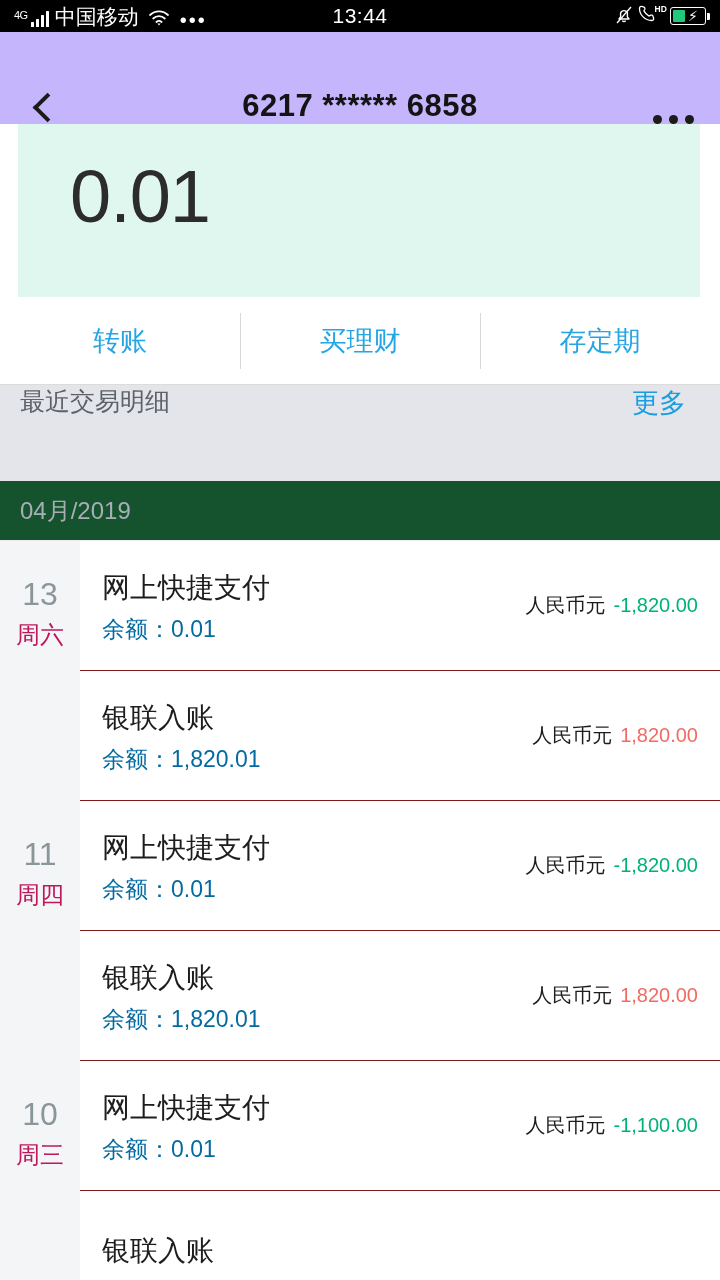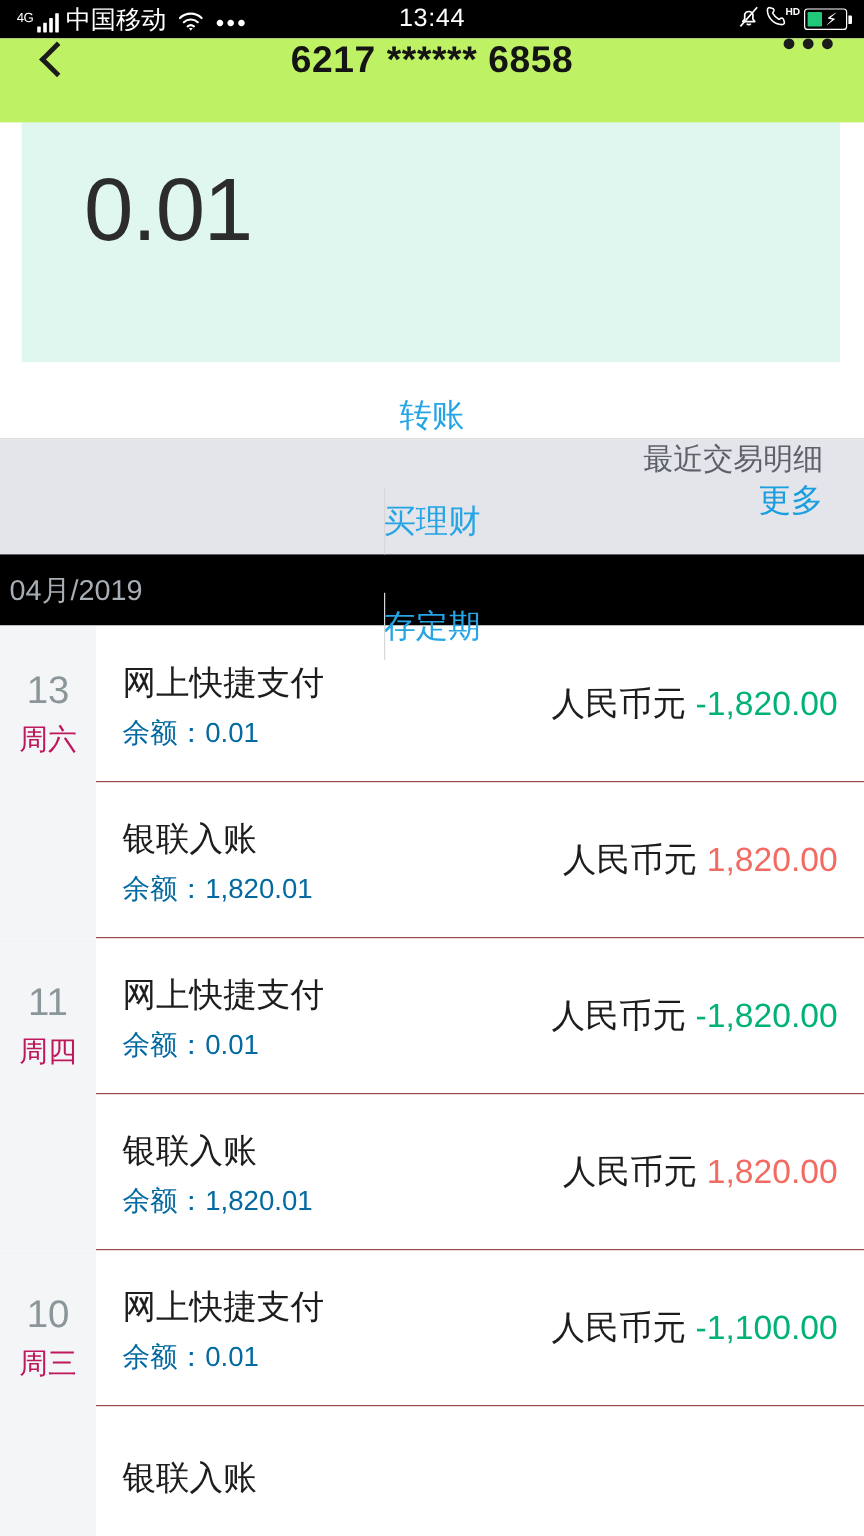--- a/index.html
+++ b/index.html
@@ -38,22 +38,22 @@
   }
   .battery:after{
     content:""; position:absolute; right:-5px; top:5px;
     width:3px; height:7px; background:#fff; border-radius:0 1px 1px 0;
   }
   .battery .fill{ width:12px; height:100%; background:#21c87a; border-radius:1px;}
   .battery .bolt{ position:absolute; left:17px; top:1px; font-size:14px; color:#fff; line-height:14px;}
 
   
   .titlebar{
-    height:70px; background:#bef264;
-    display:flex; align-items:flex-start; padding:0 26px;
+    height:92px; background:#c4b5fd;
+    display:flex; align-items:flex-end; padding:0 26px;
     position:relative;
   }
   .back-chev{
     width:34px; height:34px; position:relative; flex:0 0 auto;
   }
   .back-chev:before{
     content:""; position:absolute; left:11px; top:7px;
     width:17px; height:17px;
     border-left:4px solid #1b1b1b; border-bottom:4px solid #1b1b1b;
     transform:rotate(45deg);
@@ -64,60 +64,58 @@
   }
   .more-dots{
     margin-left:auto; display:flex; gap:7px; z-index:2;
   }
   .more-dots span{ width:9px;height:9px;border-radius:50%;background:#1b1b1b;display:block;}
 
   
   .balance-wrap{ padding:0 20px 0 18px; background:#fff; }
   .balance-card{
     background:#e0f7ef;
-    height:200px;
+    height:173px;
     padding:34px 0 0 52px;
   }
   .balance-amount{
     font-size:74px; color:#2c2c2c; font-weight:400;
     letter-spacing:-1px; line-height:78px;
   }
 
   
   .actions{
-    height:64px; background:#ffffff;
+    height:88px; background:#ffffff;
     display:flex; align-items:center;
     border-bottom:1px solid #dcdcdc;
-    flex-direction:column;
   }
   .action{
     flex:1; text-align:center;
     font-size:27px; color:#26a5e4;
     position:relative;
     line-height:88px;
   }
   .action + .action:before{
     content:""; position:absolute; left:0; top:16px;
     width:1px; height:56px; background:#d8d8d8;
   }
 
   
   .section-head{
     height:96px; background:#e3e5ea;
-    display:flex; align-items:flex-end;
+    display:flex; align-items:flex-start;
     padding:0 34px 0 20px;
-    flex-direction:column;
   }
   .section-title{ font-size:25px; color:#5d6268; }
   .section-more{ margin-left:auto; font-size:27px; color:#1a9ee0; }
 
   
   .month-head{
-    height:60px; background:#000000;
-    display:flex; align-items:center; padding-left:8px;
+    height:60px; background:#14532d;
+    display:flex; align-items:center; padding-left:20px;
     font-size:24px; color:#a8aeb5;
     border-bottom:1px solid #ececec;
   }
 
   
   .txlist{ background:#ffffff; }
   .group{ display:flex; background:#ffffff; }
   .daycol{
     width:80px; flex:0 0 80px;
     background:#f4f5f7;
@@ -133,21 +131,21 @@
     display:flex; align-items:center;
     padding:0 22px 0 22px;
     border-bottom:1px solid #7f1d1d;
     background:#ffffff;
   }
   .tx-left{ display:flex; flex-direction:column; justify-content:center; }
   .tx-title{ font-size:28px; color:#1d1d1d; line-height:36px; }
   .tx-sub{ font-size:23px; color:#0369a1; margin-top:10px; line-height:26px; }
   .tx-right{
     margin-left:auto; display:flex; align-items:baseline; gap:8px;
-    font-size:28px;
+    font-size:20px;
   }
   .tx-cur{ color:#1d1d1d; }
   .tx-amt{ font-weight:500; }
   .amt-neg{ color:#00b277; }
   .amt-pos{ color:#f26b62; }
 </style>
 </head>
 <body>
 
 <div class="statusbar">

